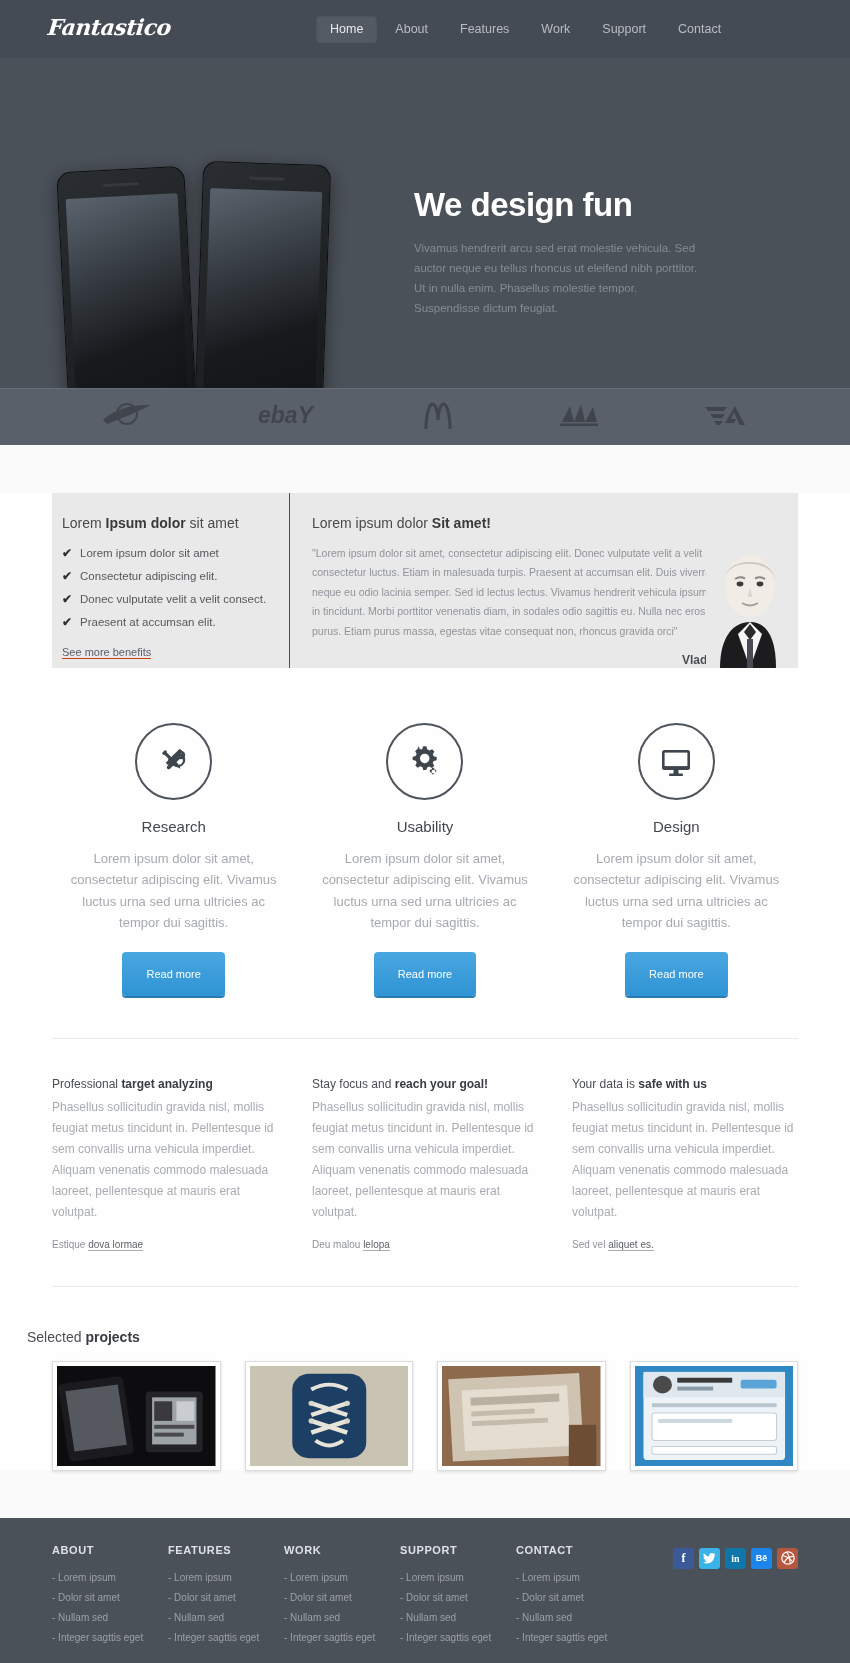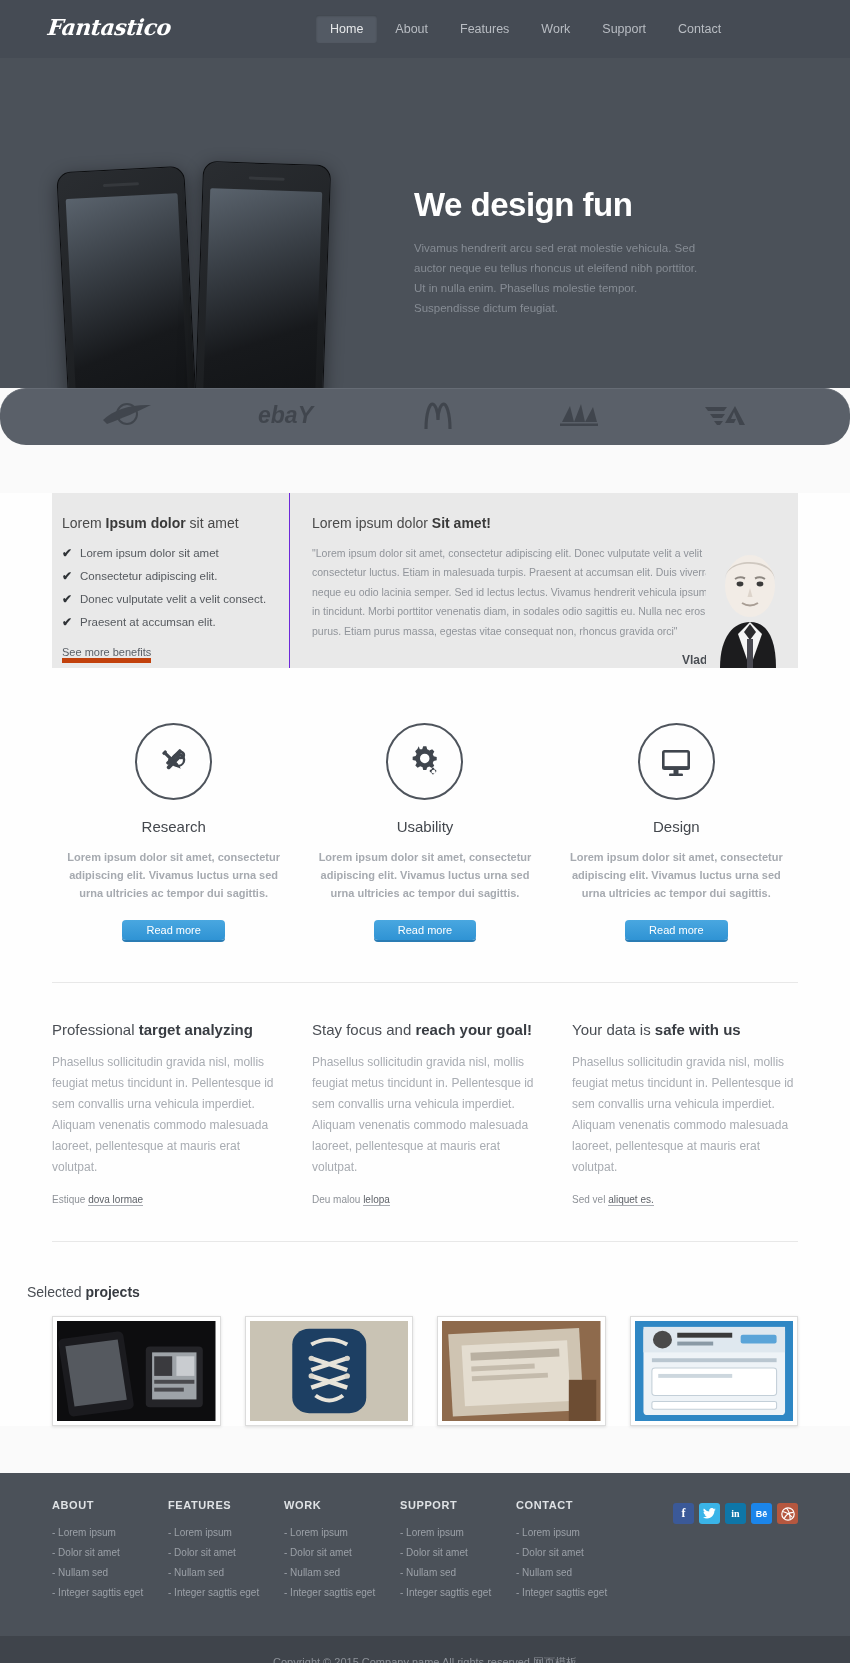--- a/index.html
+++ b/index.html
@@ -62,21 +62,20 @@
   }
   .hero-body {
     font-size:11.5px; color:#868c94; line-height:1.75; margin-bottom:18px; width:290px;
   }
   
   .brands {
     height:57px; background:#5a6069;
     border-top:1px solid #666c75;
     display:flex; align-items:center; justify-content:space-around;
     padding:0 52px;
-    border-radius:26px;
   }
   .brand { opacity:.42; color:#1e2227; }
   
   .white-wrap { background:#fefefe; }
   .panel {
     margin:48px 52px 0; background:#e9e9e9;
     display:flex; position:relative; overflow:hidden; height:175px;
   }
   .panel-left { width:237px; padding:22px 20px 0 10px; }
   .panel-left h3 {
@@ -84,21 +83,21 @@
   }
   .panel-left h3 b { font-weight:bold; color:#3a3a3a;margin-top:48px; }
   .check-list { list-style:none; }
   .check-list li {
     font-size:11.5px; color:#55595e; margin-bottom:11px;
     display:flex; align-items:flex-start; gap:8px;
   }
   .chk { color:#2f3337; font-size:12px; font-weight:bold; line-height:1; }
   .benefits-link {
     display:inline-block; margin-top:7px; font-size:11px;
-    color:#5a5f66; border-bottom:5px solid #c2410c; cursor:pointer;
+    color:#5a5f66; border-bottom:1px solid #c2410c; cursor:pointer;
   }
   .panel-right {
     flex:1; padding:22px 24px 0 22px; border-left:1px solid #6d28d9; position:relative;
   }
   .panel-right h3 { font-size:14px; font-weight:normal; color:#4a4a4a; margin-bottom:13px; }
   .panel-right h3 b { font-weight:bold; color:#3a3a3a; }
   .quote { font-size:10.5px; color:#90949a; line-height:1.85; width:400px; }
   .attrib { text-align:right; margin-top:12px; padding-right:8px; }
   .attrib .name { font-size:12px; font-weight:bold; color:#4a4e54; }
   .portrait {
@@ -109,35 +108,35 @@
   
   .features { display:flex; margin:55px 52px 0;gap:8px; }
   .feature { flex:1; text-align:center; }
   .circle {
     width:77px; height:77px; margin:0 auto 18px;
     border:2px solid #4e545c; border-radius:50%;
     display:flex; align-items:center; justify-content:center;
   }
   .feature h4 { font-size:15px; font-weight:normal; color:#43474d; margin-bottom:13px; }
   .feature p {
-    font-size:11px; color:#a6aab0; line-height:1.65;
-    width:215px; margin:0 auto 18px;font-weight:bold;
+    font-size:13px; color:#a6aab0; line-height:1.65;
+    width:215px; margin:0 auto 18px;
   }
   .btn-blue {
     background:linear-gradient(#49a7e0,#2f93d4);
-    color:#fff; font-size:11px; padding:4px 24px;
+    color:#fff; font-size:11px; padding:16px 24px;
     border:none; border-radius:4px; cursor:pointer;
     box-shadow:0 2px 0 #2a7cb4;
     font-family:"Liberation Sans", sans-serif;
   }
   
   .divider { margin:42px 52px 0; border-top:1px solid #e8e8e8; }
   .cols { display:flex; gap:34px; margin:38px 52px 0; }
   .col { flex:1; }
-  .col h5 { font-size:15px; font-weight:normal; color:#4a4e54; margin-bottom:14px; }
+  .col h5 { font-size:12px; font-weight:normal; color:#4a4e54; margin-bottom:6px; }
   .col h5 b { font-weight:bold; color:#383c42; }
   .col p { font-size:12px; color:#a8acb2; line-height:1.75; margin-bottom:16px; }
   .col-link { font-size:10px; color:#8e9298; }
   .col-link b { color:#5e6268; border-bottom:1px solid #a8acb2; font-weight:normal; }
   
   .projects-head {
     margin:42px 27px 16px; font-size:14px; color:#4a4e54; font-weight:normal;
   }
   .projects-head b { font-weight:bold; color:#383c42; }
   .thumbs { display:flex; gap:24px; margin:0 52px; }

